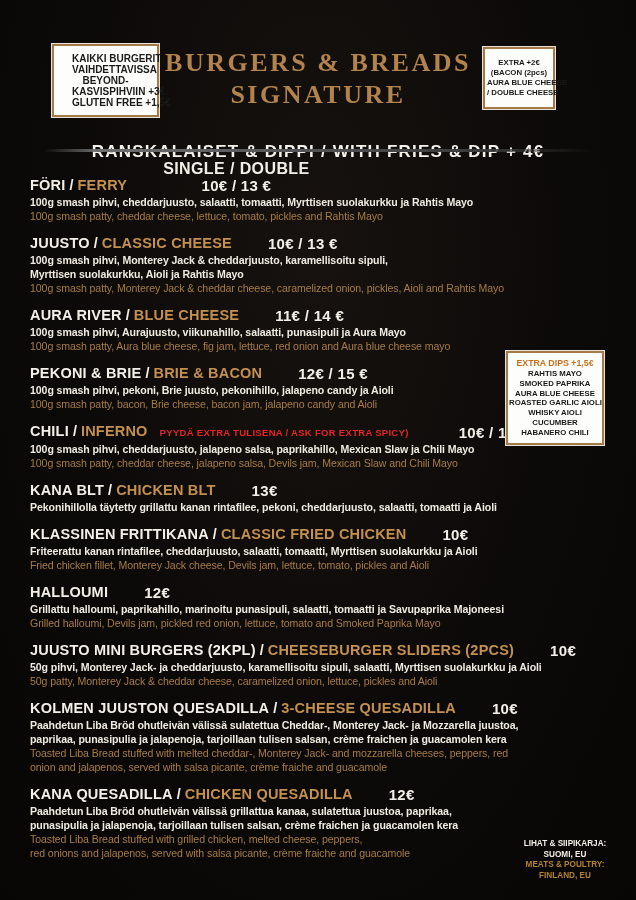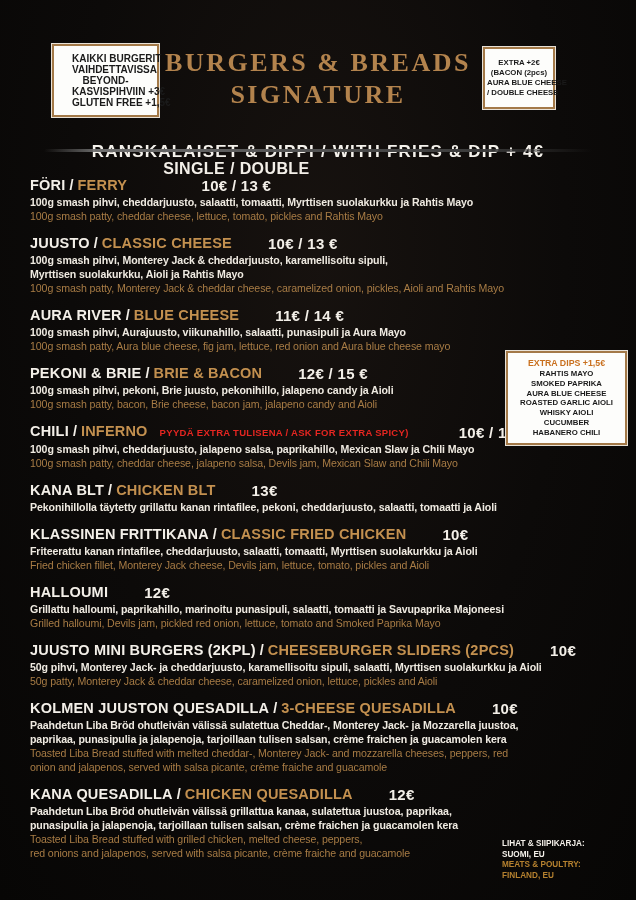--- a/index.html
+++ b/index.html
@@ -40,28 +40,28 @@
   .sep{font-size:14.5px;font-weight:bold;color:#f3efe8;}
   .name-en{font-size:14.5px;font-weight:bold;color:#c3904f;letter-spacing:.2px;}
   .note{font-size:9.5px;font-weight:bold;color:#e52621;margin:0 14px 0 12px;letter-spacing:.3px;}
   .price-block{display:inline-flex;flex-direction:column;align-items:center;vertical-align:bottom;margin-left:36px;}
   .price-header{font-size:16px;font-weight:bold;color:#f3efe8;line-height:14px;letter-spacing:.4px;}
   .price{font-size:15px;font-weight:bold;color:#f3efe8;line-height:19px;letter-spacing:.3px;}
   .desc-fi{font-size:10.6px;font-weight:bold;color:#efeae1;line-height:14px;white-space:pre-line;letter-spacing:-0.1px;}
   .desc-en{font-size:10.6px;color:#a87c45;line-height:14px;white-space:pre-line;letter-spacing:-0.1px;}
   
   .dips-box{
-    position:absolute;left:506px;top:351px;width:121px;box-sizing:border-box;
+    position:absolute;left:506px;top:351px;width:98px;box-sizing:border-box;
     background:#fdfdfb;border:2px solid #a37948;box-shadow:0 0 0 1px #e8e2d8;
     text-align:center;padding:5px 1px;
   }
   .dips-title{font-size:8.8px;font-weight:bold;color:#c9701e;line-height:11px;}
   .dips-box .bx-line{font-size:7.8px;font-weight:bold;color:#1a1a1a;line-height:9.8px;}
   
-  .footer{position:absolute;left:502px;top:839px;width:126px;text-align:left;font-weight:bold;font-size:8.2px;line-height:10.5px;}
+  .footer{position:absolute;left:502px;top:839px;width:126px;text-align:center;font-weight:bold;font-size:8.2px;line-height:10.5px;}
   .footer .fi .bx-line{color:#f3efe8;}
   .footer .en .bx-line{color:#b5812f;}
 </style>
 </head>
 <body>
 
 <div class="page">
 
   <div class="info-box left-box">
       <div class="bx-line">KAIKKI BURGERIT</div>

